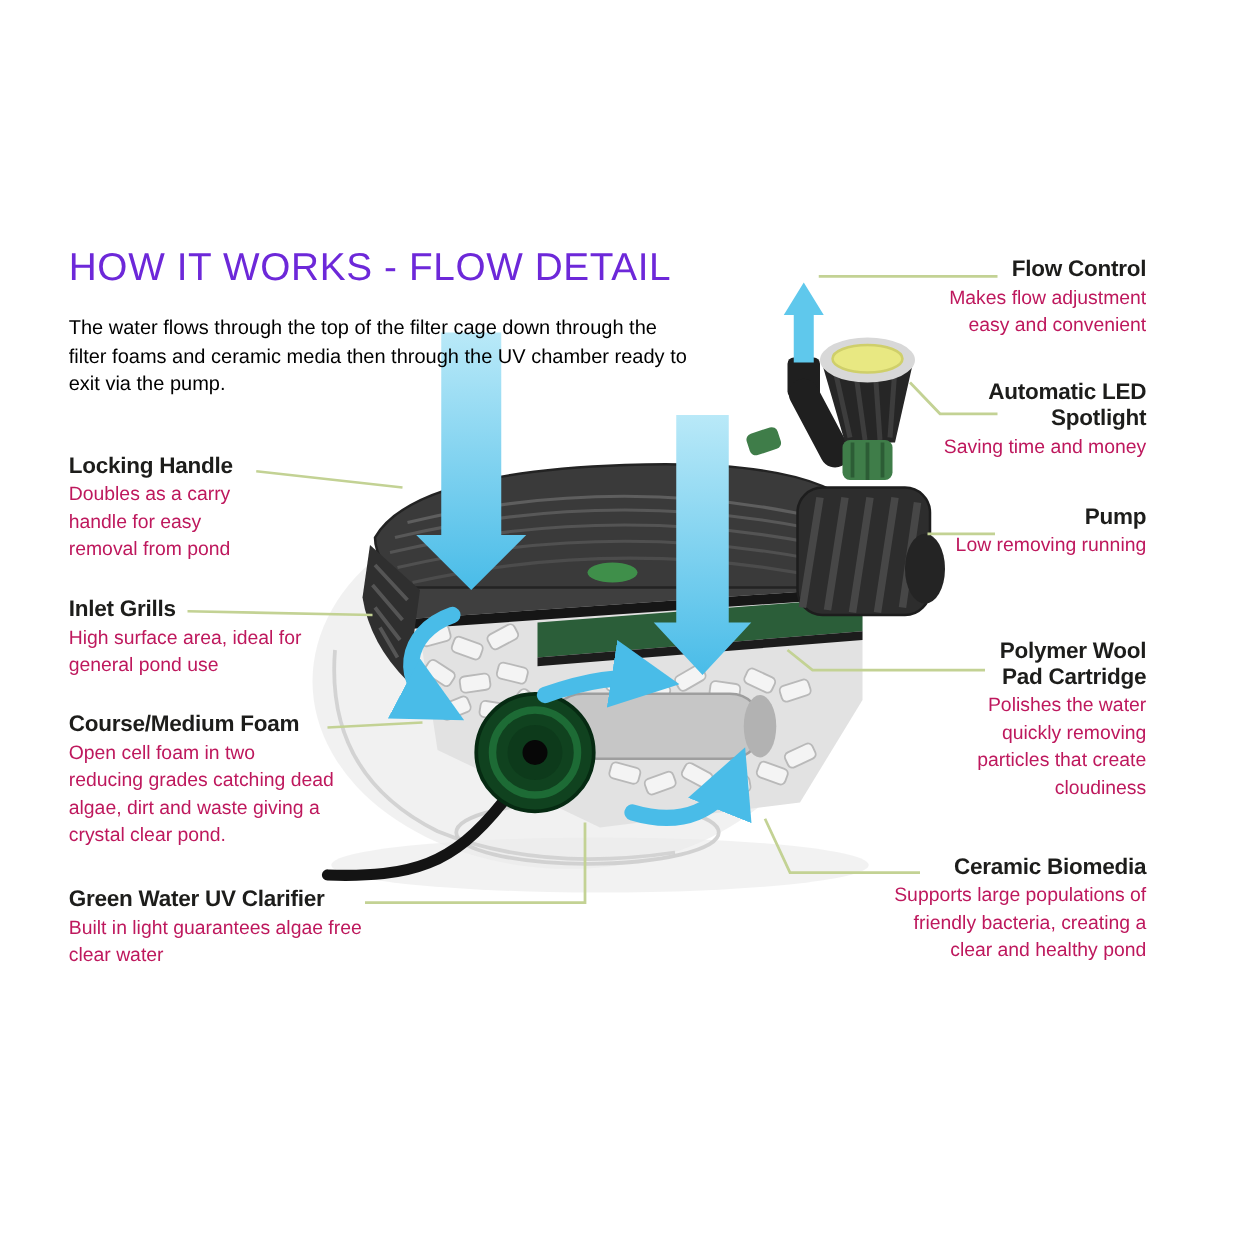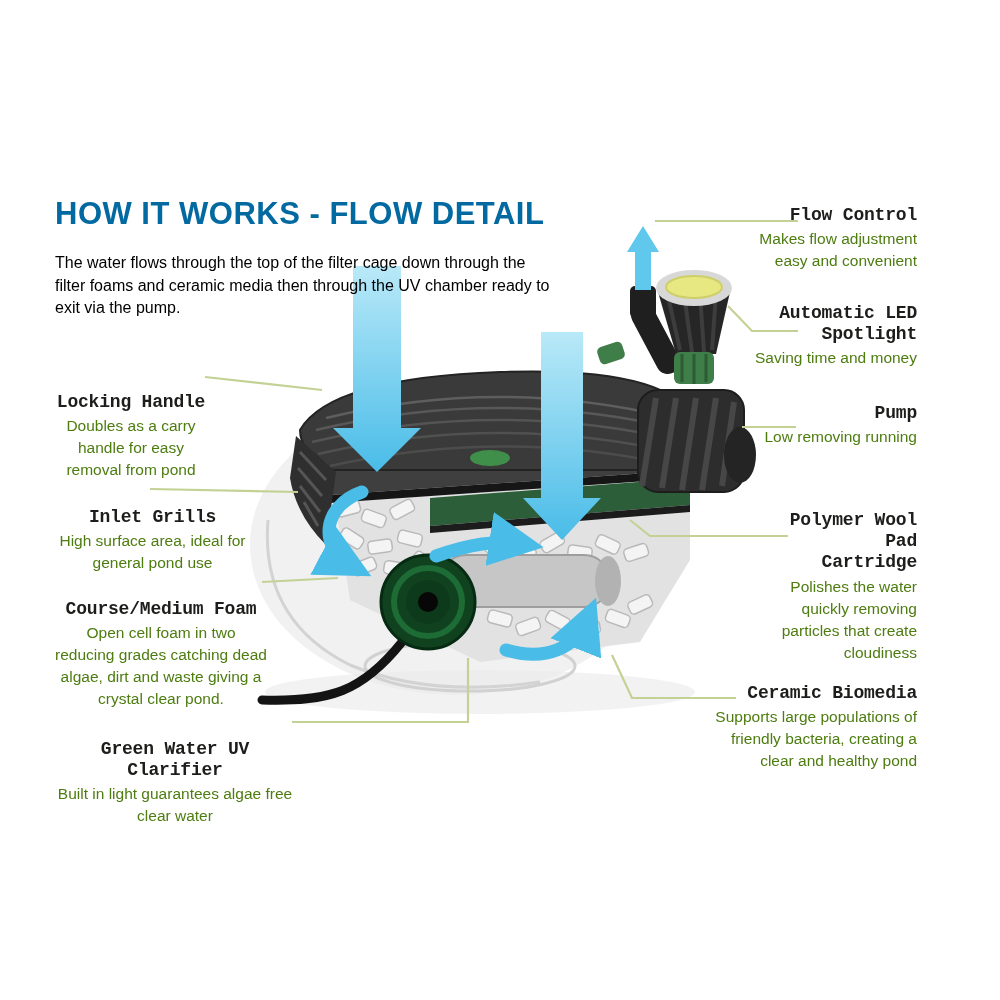--- a/index.html
+++ b/index.html
@@ -1,26 +1,26 @@
 <!DOCTYPE html>
 <html><head>
 <meta charset="utf-8">
 <style>
   html,body{margin:0;padding:0;background:#ffffff;}
   #page{position:relative;width:1000px;height:1000px;background:#ffffff;overflow:hidden;
         font-family:"Liberation Sans", sans-serif;}
   #art{position:absolute;left:0;top:0;pointer-events:none;}
-  .title{position:absolute;left:55px;top:196px;font-size:31px;font-weight:700;
-         color:#0369a1;letter-spacing:0.5px;}
+  .title{position:absolute;left:55px;top:196px;font-size:31px;font-weight:400;
+         color:#6d28d9;letter-spacing:0.5px;}
   .intro{position:absolute;left:55px;top:252px;width:505px;font-size:16px;
          line-height:1.42;color:#000000;}
   .ann{position:absolute;}
-  .ann-h{font-size:18px;font-weight:bold;color:#1d1d1b;line-height:1.18;letter-spacing:-0.2px;font-family:Liberation Mono, monospace;}
-  .ann-b{font-size:15.5px;color:#4d7c0f;line-height:1.42;margin-top:2px;}
-  .left{text-align:center;margin-top:30px;}
+  .ann-h{font-size:18px;font-weight:bold;color:#1d1d1b;line-height:1.18;letter-spacing:-0.2px;}
+  .ann-b{font-size:15.5px;color:#be185d;line-height:1.42;margin-top:2px;}
+  .left{text-align:left;}
   .right{text-align:right;}
 </style>
 </head>
 <body>
 
 <div id="page">
 
   <svg id="art" width="1000" height="1000" viewBox="0 0 1000 1000">
     <defs>
       <linearGradient id="gArrow" x1="0" y1="0" x2="0" y2="1">

